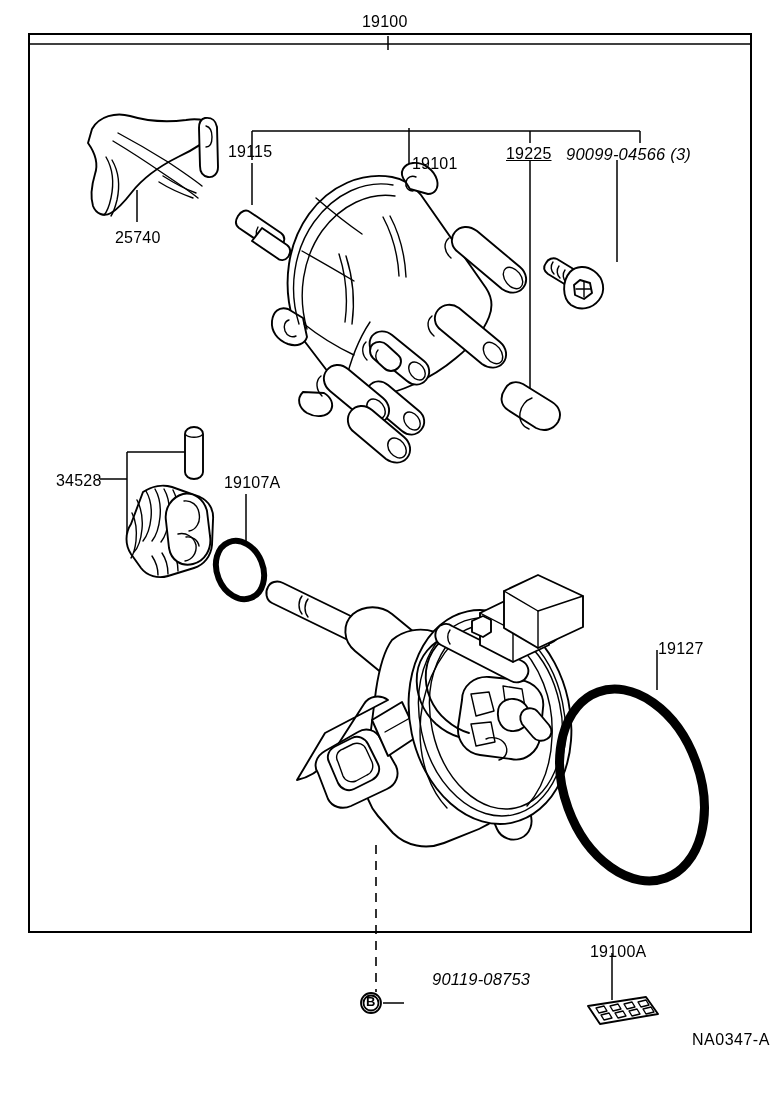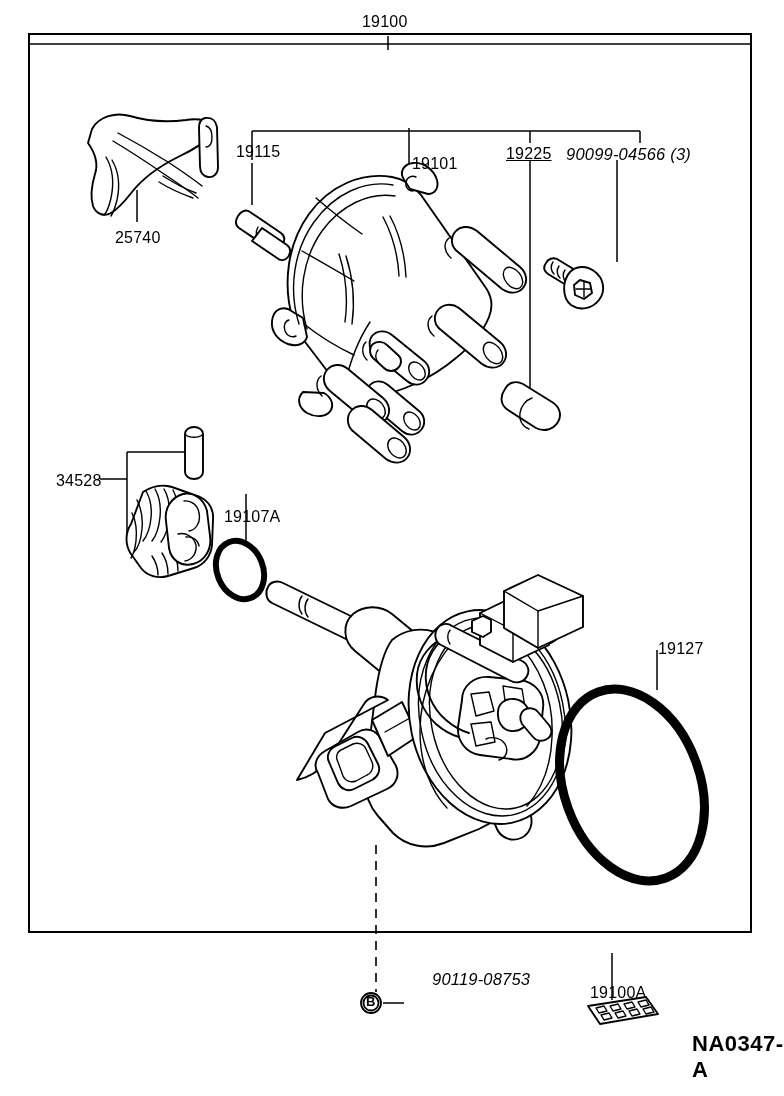--- a/index.html
+++ b/index.html
@@ -5,21 +5,21 @@
   html,body{margin:0;padding:0;background:#ffffff;}
   body{width:784px;height:1096px;position:relative;overflow:hidden;
        font-family:"Liberation Sans","DejaVu Sans",sans-serif;color:#000;}
   #sheet{position:absolute;left:0;top:0;width:784px;height:1096px;}
   .frame{position:absolute;left:28px;top:33px;width:724px;height:900px;
          border:2px solid #000;box-sizing:border-box;}
   .lbl{position:absolute;white-space:nowrap;color:#000;
        font-family:"Liberation Sans","DejaVu Sans",sans-serif;
        font-size:16px;letter-spacing:0.2px;line-height:1;}
   .lbl-b{font-size:16.5px;font-style:italic;}
-  .code{position:absolute;font-size:22px;font-weight:bold;letter-spacing:0.5px;}
+  .code{position:absolute;font-size:16px;font-weight:normal;letter-spacing:0.5px;}
   svg{position:absolute;left:0;top:0;overflow:visible;}
   .ln2{fill:none;stroke:#000;stroke-width:1.5;}
   .art{fill:none;stroke:#000;stroke-width:1.9;stroke-linejoin:round;stroke-linecap:round;}
   .artf{fill:#fff;stroke:#000;stroke-width:1.9;stroke-linejoin:round;stroke-linecap:round;}
   .artt{fill:none;stroke:#000;stroke-width:1.4;stroke-linejoin:round;stroke-linecap:round;}
   .artft{fill:#fff;stroke:#000;stroke-width:1.4;stroke-linejoin:round;stroke-linecap:round;}
   .oring{fill:none;stroke:#000;stroke-width:9;}
   .dash{fill:none;stroke:#000;stroke-width:1.6;stroke-dasharray:9 7;}
   .bcirc{fill:none;stroke:#000;stroke-width:1.8;}
 </style>
@@ -376,35 +376,35 @@
       <path class="artt" d="M615 1013 L623 1011 L626 1016 L618 1018 Z"></path>
       <path class="artt" d="M629 1011 L637 1009 L640 1014 L632 1016 Z"></path>
       <path class="artt" d="M643 1009 L651 1007 L654 1012 L646 1014 Z"></path>
     </g>
   </svg>
 
   <div class="lbl" style="left:362px;top:14px;">19100</div>
 
   <div class="lbl" style="left:412px;top:113px;margin-top:43px;">19101</div>
 
-  <div class="lbl" style="left:236px;top:144px;">19115</div>
+  <div class="lbl" style="left:228px;top:144px;">19115</div>
 
   <div class="lbl" style="left:115px;top:230px;">25740</div>
 
   <div class="lbl" style="left:506px;top:146px;text-decoration:underline;">19225</div>
 
   <div class="lbl lbl-b" style="left:566px;top:146px;">90099-04566 (3)</div>
 
   <div class="lbl" style="left:56px;top:473px;">34528</div>
 
-  <div class="lbl" style="left:224px;top:509px;">19107A</div>
+  <div class="lbl" style="left:224px;top:475px;">19107A</div>
 
   <div class="lbl" style="left:658px;top:641px;">19127</div>
 
   <div class="lbl lbl-b" style="left:432px;top:971px;">90119-08753</div>
 
-  <div class="lbl" style="left:590px;top:944px;margin-top:41px;">19100A</div>
+  <div class="lbl" style="left:590px;top:944px;">19100A</div>
 
   <div class="lbl" style="left:366px;top:995px;font-size:13px;font-weight:bold;">B</div>
 
   <div class="code" style="left:692px;top:1031px;">NA0347-A</div>
 
 </div>
 
 </body></html>

